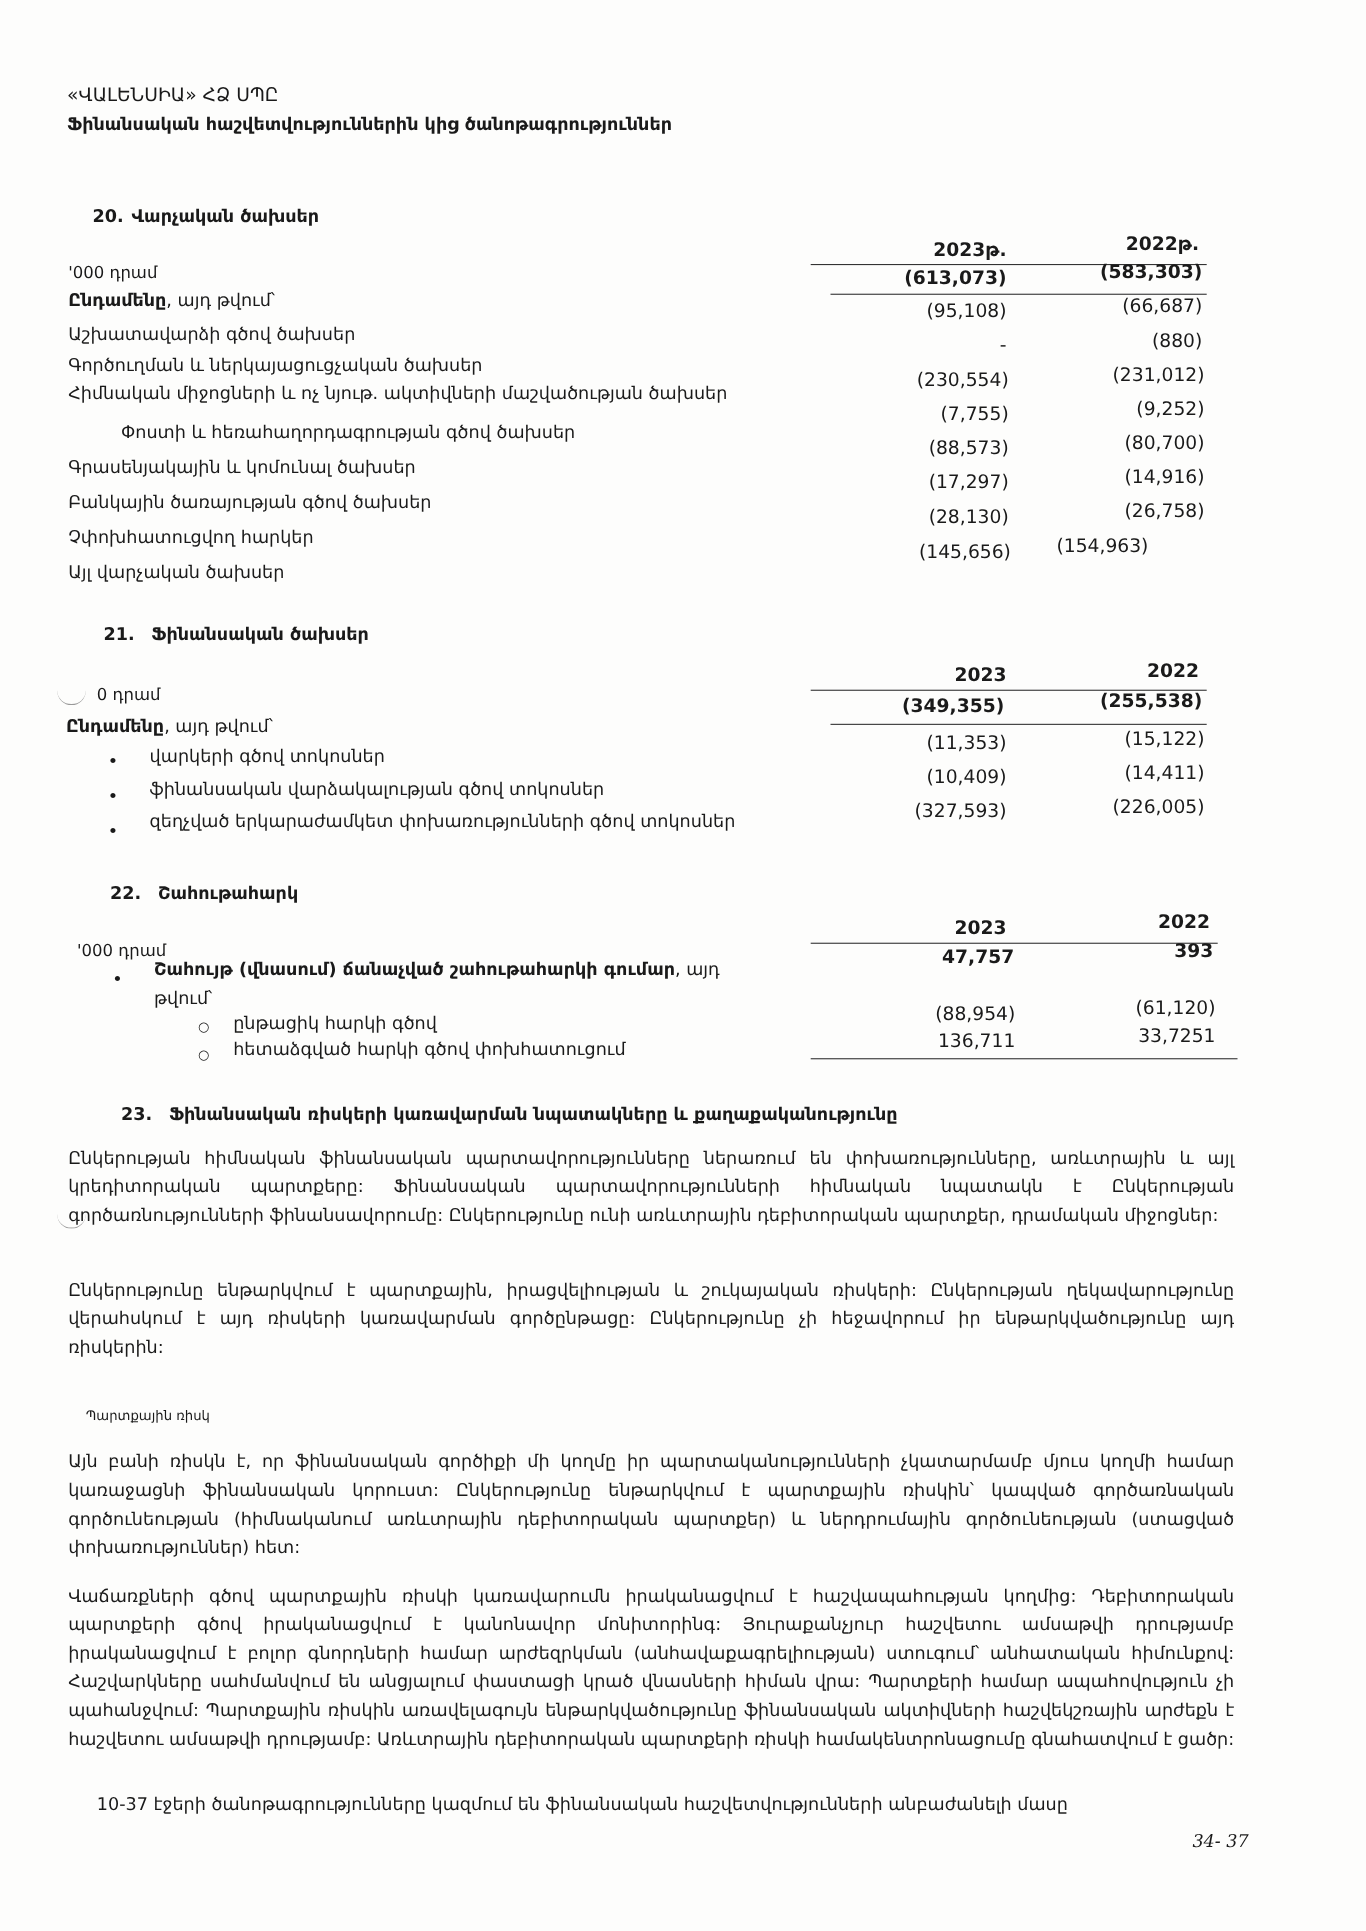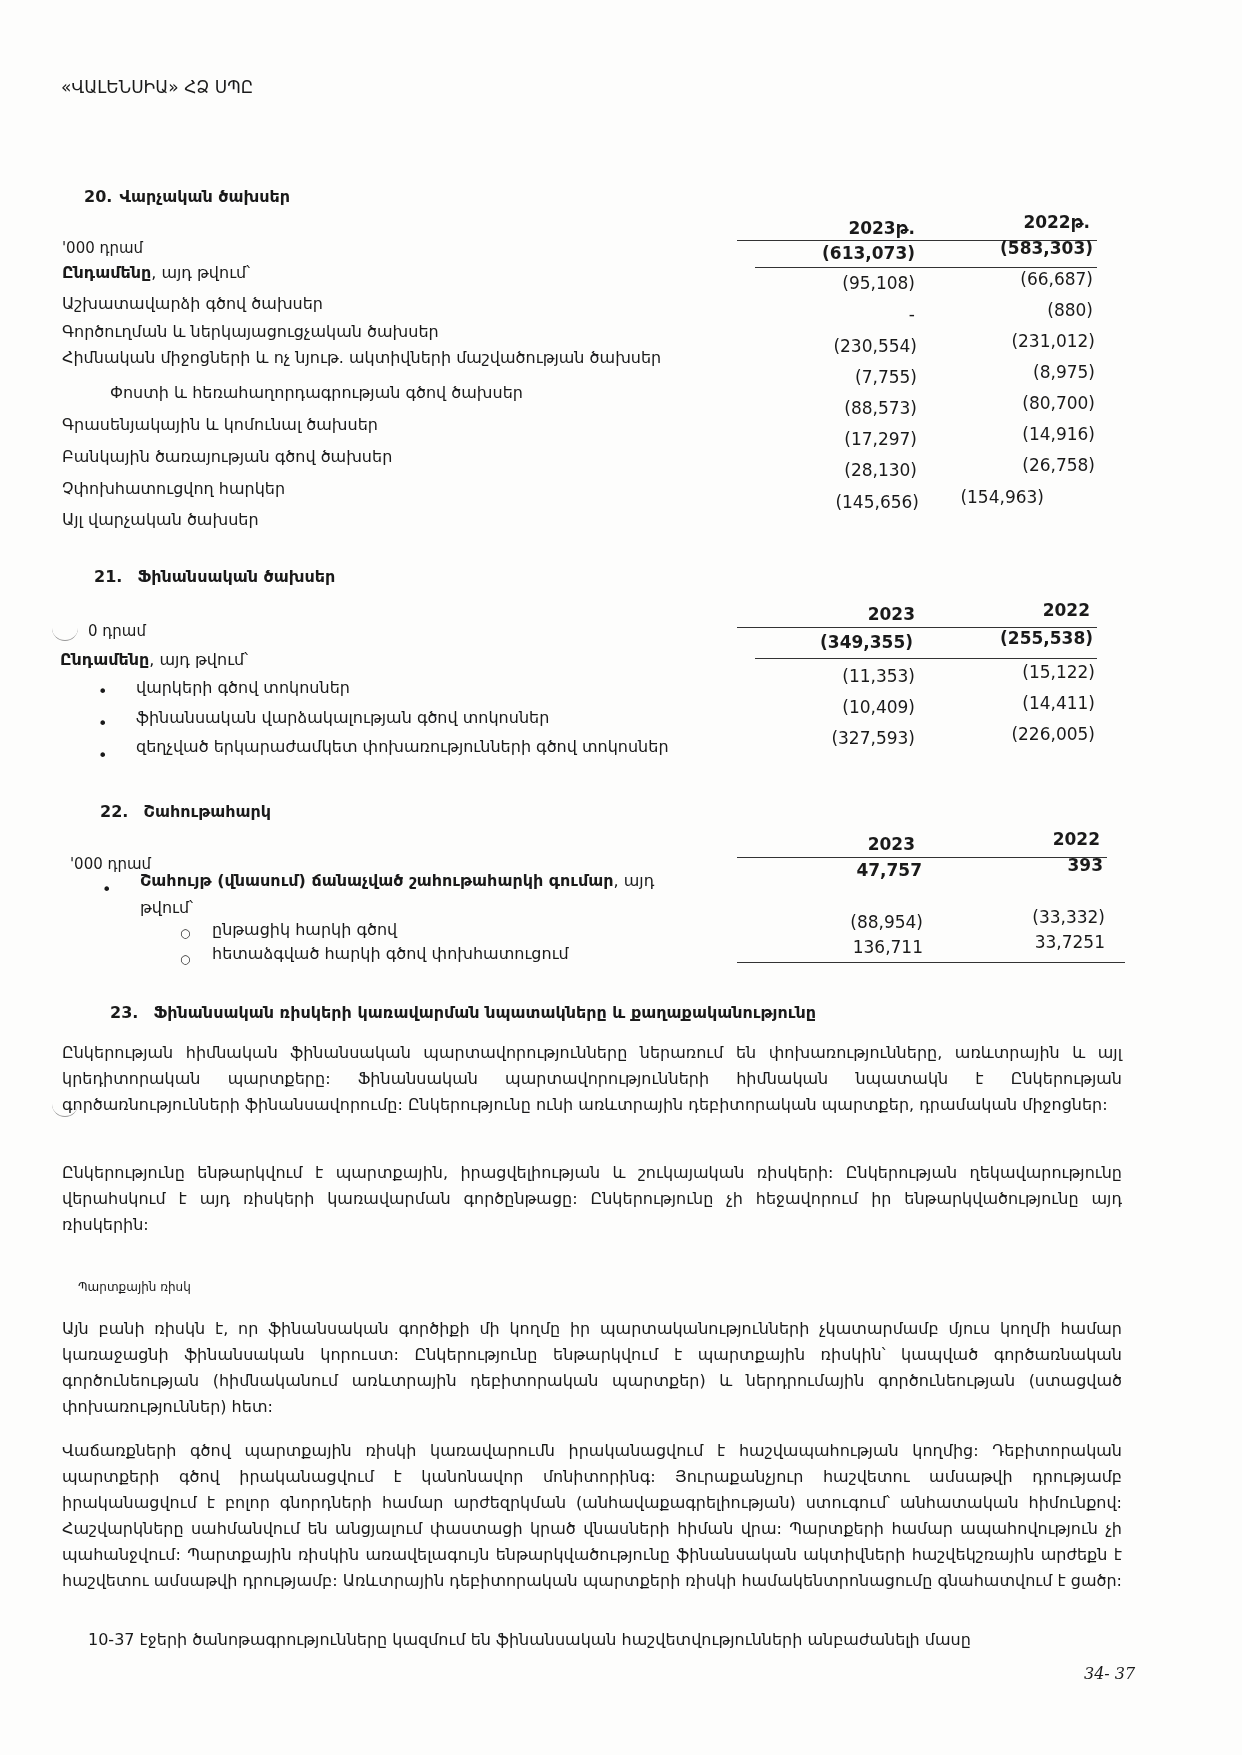--- a/index.html
+++ b/index.html
@@ -26,20 +26,21 @@
   .pagenum { position: absolute; left: 1084px; top: 1664px; font-size: 16px; font-style: italic; font-family: "DejaVu Serif", serif; }
   .scanmark { position: absolute; left: 52px; width: 26px; height: 14px; border-bottom: 1.5px solid #999; border-radius: 0 0 14px 14px; }
 </style>
 </head>
 <body>
 
 <div class="page">
 
   <div class="hdr">
     <div>«ՎԱԼԵՆՍԻԱ» ՀՁ ՍՊԸ</div>
+    <div class="sub">Ֆինանսական հաշվետվություններին կից ծանոթագրություններ</div>
   </div>
 
   <div class="sec-title" style="left:84px; top:187px;">
     <span class="num">20.</span>
     <span>Վարչական ծախսեր</span>
   </div>
   <div class="unit" style="left:62px; top:239px;">'000 դրամ</div>
   <div class="lbl bold" style="left:62px; top:263px;"><span>Ընդամենը</span><span style="font-weight:normal">, այդ թվում՝</span></div>
   <div class="lbl" style="left:62px; top:294px;">Աշխատավարձի գծով ծախսեր</div>
   <div class="lbl" style="left:62px; top:322px;">Գործուղման և ներկայացուցչական ծախսեր</div>
@@ -57,21 +58,21 @@
   <div class="num-cell bold" style="left:953px; top:238px;">(583,303)</div>
   <div class="rule" style="left:755px; top:267px; width:342px;"></div>
 
   <div class="num-cell" style="left:775px; top:273px;">(95,108)</div>
   <div class="num-cell" style="left:953px; top:269px;">(66,687)</div>
   <div class="num-cell" style="left:775px; top:304px;">-</div>
   <div class="num-cell" style="left:953px; top:300px;">(880)</div>
   <div class="num-cell" style="left:777px; top:336px;">(230,554)</div>
   <div class="num-cell" style="left:955px; top:331px;">(231,012)</div>
   <div class="num-cell" style="left:777px; top:367px;">(7,755)</div>
-  <div class="num-cell" style="left:955px; top:362px;">(8,975)</div>
+  <div class="num-cell" style="left:955px; top:362px;">(9,252)</div>
   <div class="num-cell" style="left:777px; top:398px;">(88,573)</div>
   <div class="num-cell" style="left:955px; top:393px;">(80,700)</div>
   <div class="num-cell" style="left:777px; top:429px;">(17,297)</div>
   <div class="num-cell" style="left:955px; top:424px;">(14,916)</div>
   <div class="num-cell" style="left:777px; top:460px;">(28,130)</div>
   <div class="num-cell" style="left:955px; top:455px;">(26,758)</div>
   <div class="num-cell" style="left:779px; top:492px;">(145,656)</div>
   <div class="num-cell" style="left:904px; top:487px;">(154,963)</div>
 
   <div class="sec-title" style="left:94px; top:567px;">
@@ -113,21 +114,21 @@
   <div class="lbl" style="left:212px; top:920px;">ընթացիկ հարկի գծով</div>
   <div class="bullet" style="left:180px; top:952px; font-size:12px;">○</div>
   <div class="lbl" style="left:212px; top:944px;">հետաձգված հարկի գծով փոխհատուցում</div>
 
   <div class="colhead" style="left:780px; top:834px; width:135px;">2023</div>
   <div class="colhead" style="left:965px; top:829px; width:135px;">2022</div>
   <div class="rule" style="left:737px; top:857px; width:370px;"></div>
   <div class="num-cell bold" style="left:782px; top:860px;">47,757</div>
   <div class="num-cell bold" style="left:963px; top:855px;">393</div>
   <div class="num-cell" style="left:783px; top:912px;">(88,954)</div>
-  <div class="num-cell" style="left:965px; top:907px;">(33,332)</div>
+  <div class="num-cell" style="left:965px; top:907px;">(61,120)</div>
   <div class="num-cell" style="left:783px; top:937px;">136,711</div>
   <div class="num-cell" style="left:965px; top:932px;">33,7251</div>
   <div class="rule" style="left:737px; top:962px; width:388px;"></div>
 
   <div class="sec-title" style="left:110px; top:1003px;">
     <span class="num" style="width:38px">23.</span>
     <span>Ֆինանսական ռիսկերի կառավարման նպատակները և քաղաքականությունը</span>
   </div>
 
   <div class="scanmark" style="top:1102px;"></div>

